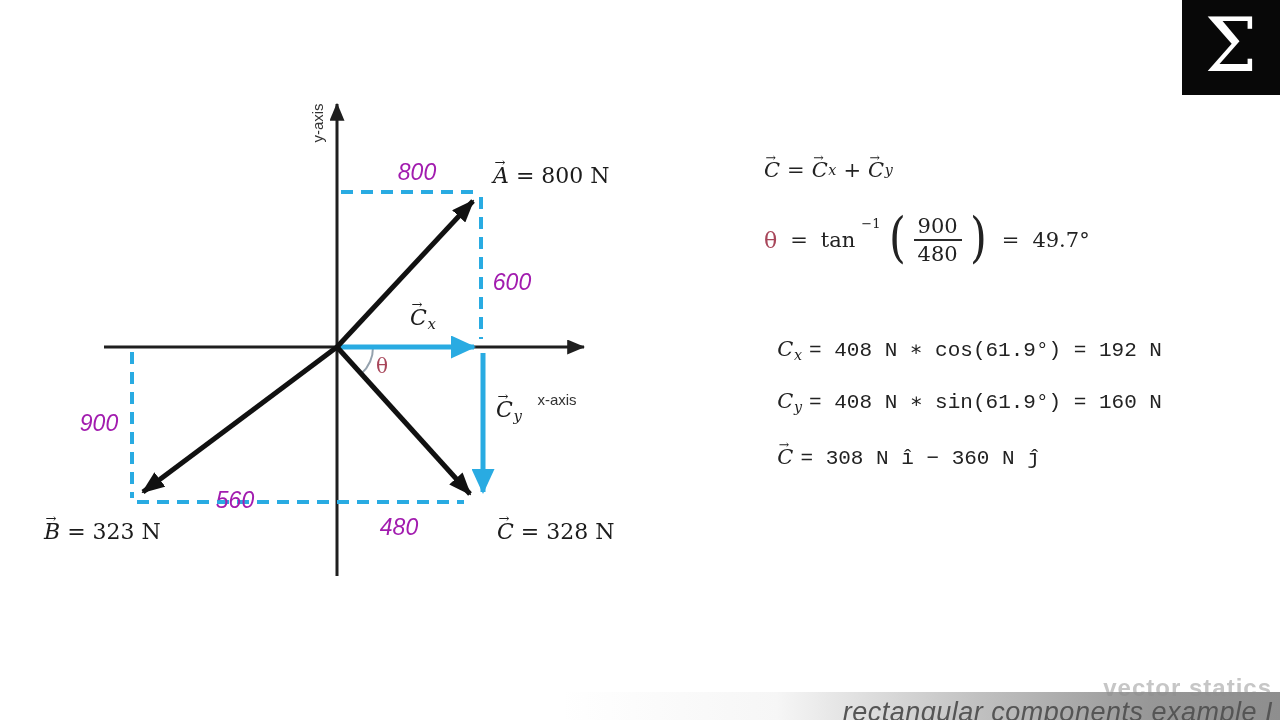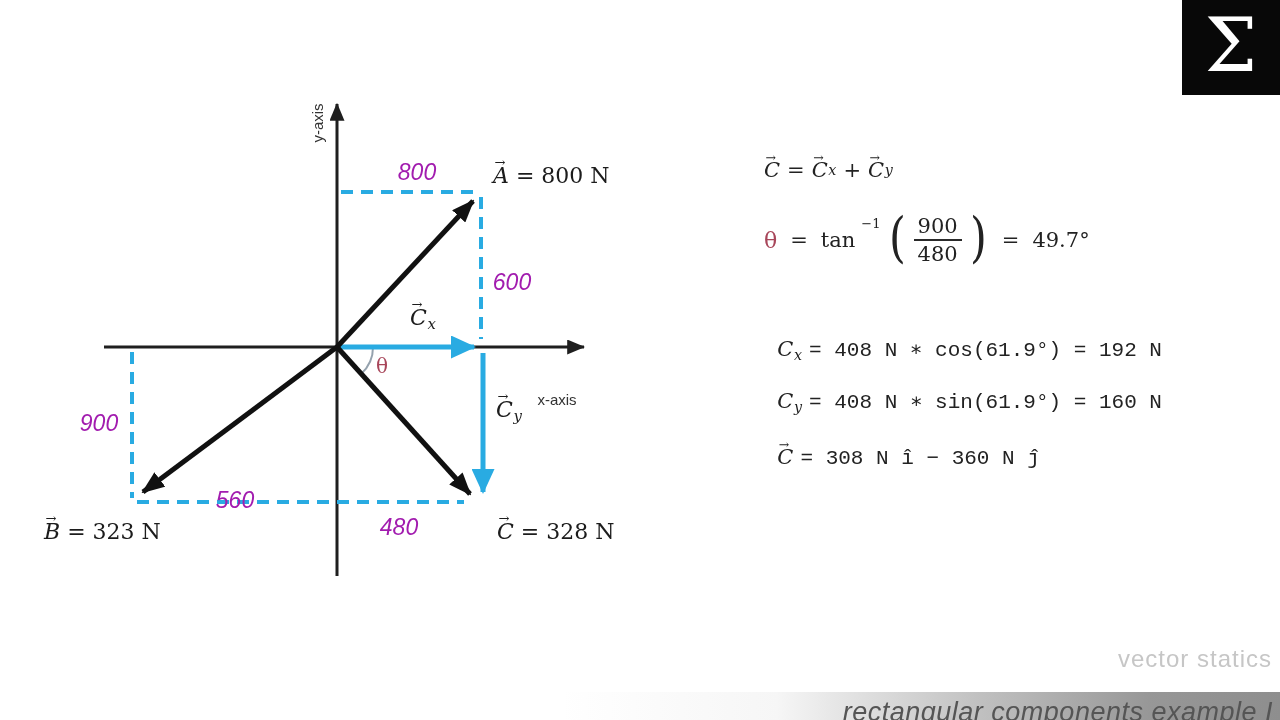--- a/index.html
+++ b/index.html
@@ -31,22 +31,22 @@
   .eq-row{display:flex;align-items:center;}
   .eq2{height:68px;gap:6px;}
   .eq2 .fn{font-style:normal;}
   .eq2 .sup{font-size:13px;align-self:flex-start;margin-top:10px;}
   .paren{font-size:54px;font-family:"DejaVu Serif","Liberation Serif",serif;color:#222;
          transform:scaleX(0.8);line-height:1;margin-top:-4px;font-weight:normal;}
   .frac{display:inline-flex;flex-direction:column;text-align:center;line-height:1.15;}
   .frac .num{border-bottom:2px solid #2a2a2a;padding:0 4px 1px;}
   .frac .den{padding-top:1px;}
   
-  .series{position:absolute;right:8px;top:645px;font-size:24px;color:#c6c6c6;
-          letter-spacing:1px;}
+  .series{position:absolute;right:8px;top:674px;font-size:24px;color:#c6c6c6;
+          letter-spacing:1px;font-weight:bold;}
   .title-bar{position:absolute;left:560px;top:692px;width:720px;height:40px;
      background:linear-gradient(to right, rgba(142,142,142,0) 0%, rgba(142,142,142,0.08) 30%,
                 rgba(142,142,142,0.55) 58%, rgba(142,142,142,0.92) 82%, #8e8e8e 100%);font-style:italic;}
   .title-bar .title{position:absolute;right:7px;top:0;line-height:40px;font-size:27px;
           color:#555;letter-spacing:0.5px;}
 </style>
 </head>
 <body>
 
 <div class="diagram">

